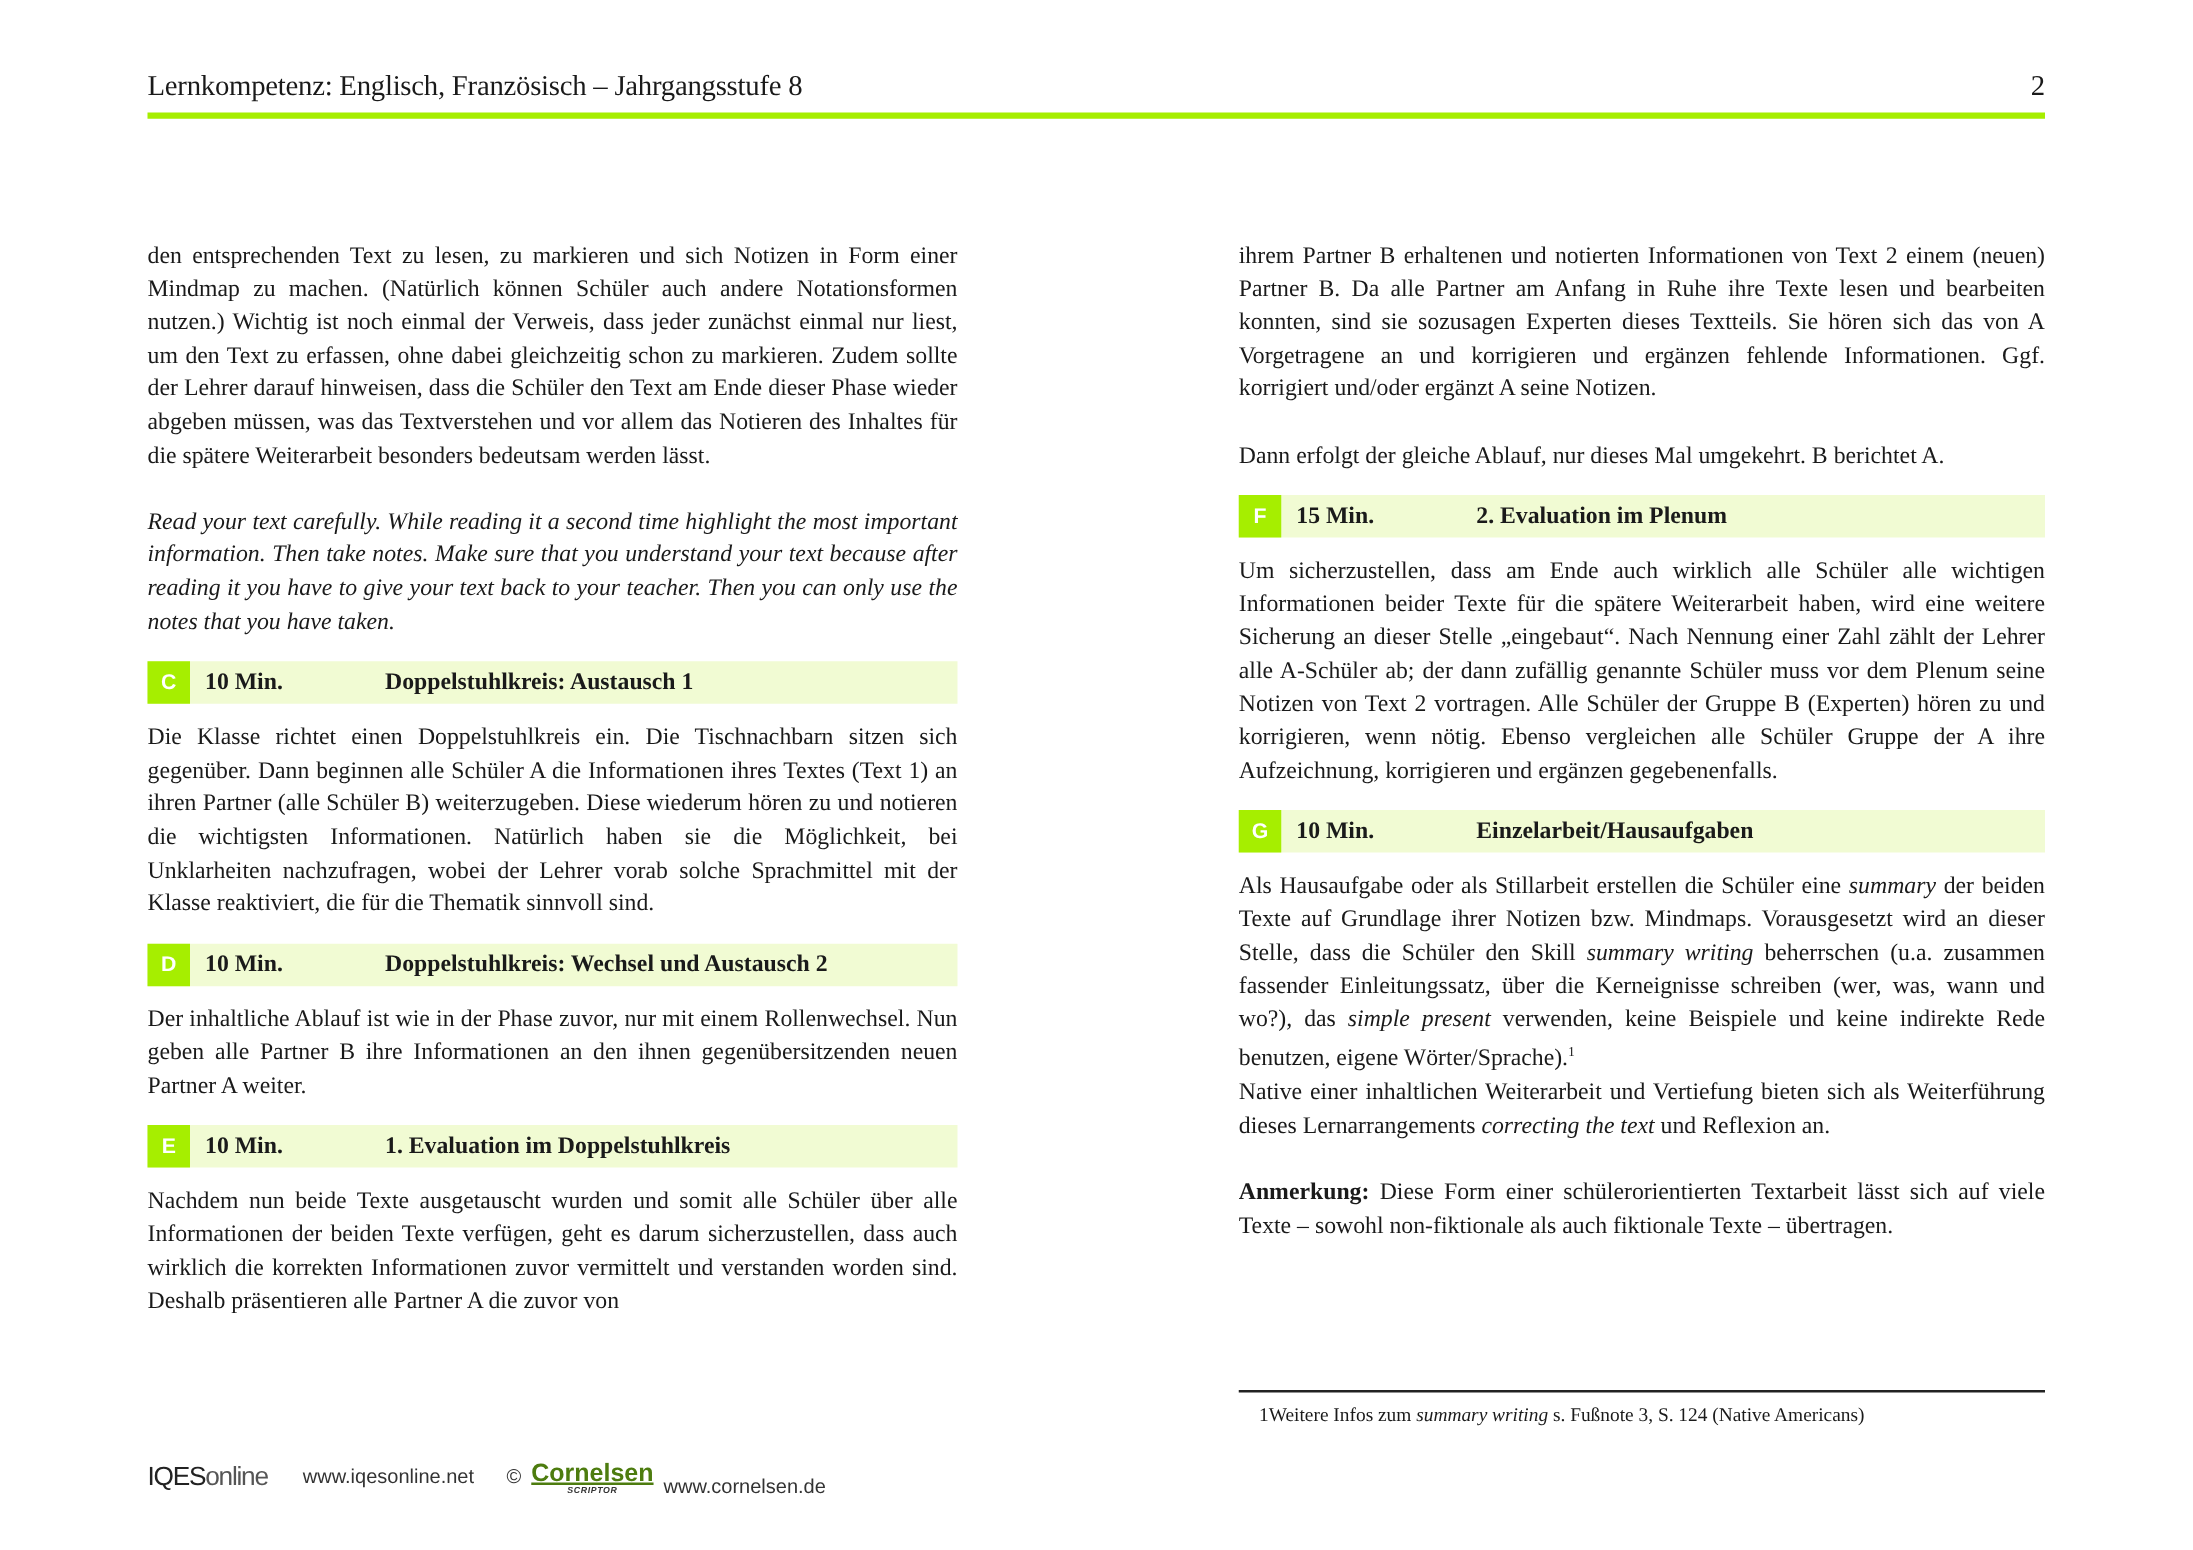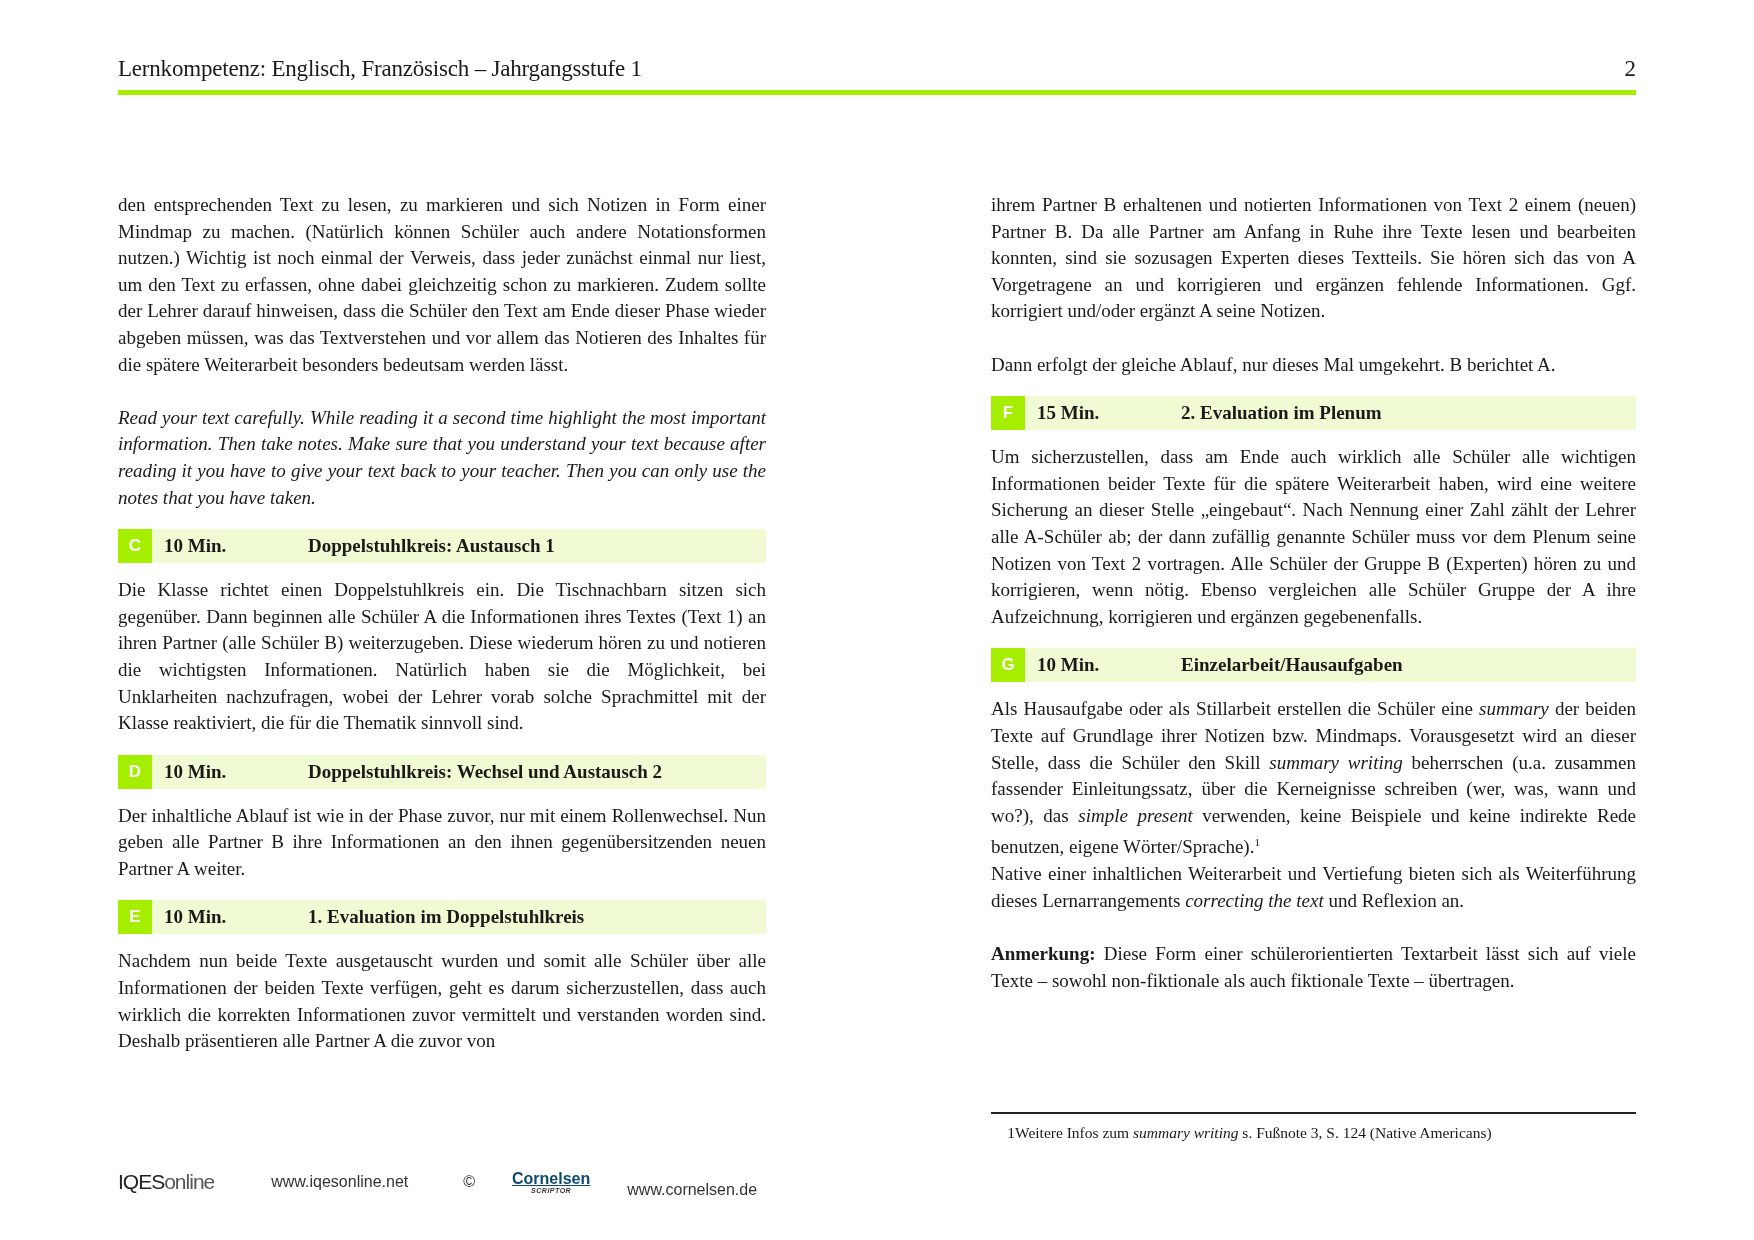--- a/index.html
+++ b/index.html
@@ -16,36 +16,36 @@
   .right { left:991px; top:180px; width:645px; }
   .phase { position:relative; height:34px; background:#f1fbd3; margin:6px 0 14px 0; font-family:"Liberation Serif",serif; font-weight:bold; font-size:19px; }
   .phase .badge { position:absolute; left:0; top:0; width:34px; height:34px; background:#a6ee00; color:#fff; font-family:"Liberation Sans",sans-serif; font-weight:bold; font-size:17px; text-align:center; line-height:34px; }
   .phase .dur { position:absolute; left:46px; top:0; line-height:34px; }
   .phase .ttl { position:absolute; left:190px; top:0; line-height:34px; }
   .right .phase .ttl { left:190px; }
   em { font-style:italic; }
   .footnote-rule { position:absolute; left:991px; top:1112px; width:645px; height:1.5px; background:#222; }
   .footnote { position:absolute; left:991px; top:1124px; font-family:"Liberation Serif",serif; font-size:15.5px;text-align:right; }
   .footnote .num { display:inline-block; width:24px; }
-  .footer { position:absolute; left:118px; top:1167px; height:30px; font-family:"Liberation Sans",sans-serif; font-size:16px; color:#333; display:flex; align-items:center;gap:29px; }
+  .footer { position:absolute; left:118px; top:1167px; height:30px; font-family:"Liberation Sans",sans-serif; font-size:16px; color:#333; display:flex; align-items:center; }
   .footer .iqes { font-size:21px; letter-spacing:-1px; color:#222; }
   .footer .iqes .online { color:#555; font-weight:normal; }
   .footer .url1 { margin-left:28px; }
   .footer .copy { margin-left:26px; }
   .footer .corn { margin-left:8px; display:inline-flex; flex-direction:column; align-items:center; line-height:1; }
-  .footer .corn .brand { font-weight:bold; font-size:16px; text-decoration:underline; color:#0c4a6e; }
+  .footer .corn .brand { font-weight:bold; font-size:20px; text-decoration:underline; color:#4d7c0f; }
   .footer .corn .sub { font-size:7px; font-style:italic; font-weight:bold; letter-spacing:0.5px; }
   .footer .url2 { margin-left:8px;margin-top:16px; }
   sup { font-size:11px; }
 </style>
 </head>
 <body>
 
 <div class="running-head">
-  <span class="title">Lernkompetenz: Englisch, Französisch – Jahrgangsstufe 1</span>
+  <span class="title">Lernkompetenz: Englisch, Französisch – Jahrgangsstufe 8</span>
   <span class="pageno">2</span>
 </div>
 <div class="rule"></div>
 
 <div class="col left">
   <p>den entsprechenden Text zu lesen, zu markieren und sich Notizen in Form einer Mindmap zu machen. (Natürlich können Schüler auch andere Notationsformen nutzen.) Wichtig ist noch einmal der Verweis, dass jeder zunächst einmal nur liest, um den Text zu erfassen, ohne dabei gleichzeitig schon zu markieren. Zudem sollte der Lehrer darauf hinweisen, dass die Schüler den Text am Ende dieser Phase wieder abgeben müssen, was das Textverstehen und vor allem das Notieren des Inhaltes für die spätere Weiterarbeit besonders bedeutsam werden lässt.</p>
   <div class="gap"></div>
   <p><em>Read your text carefully. While reading it a second time highlight the most important information. Then take notes. Make sure that you understand your text because after reading it you have to give your text back to your teacher. Then you can only use the notes that you have taken.</em></p>
   <div class="gap" style="height:12px"></div>
 

